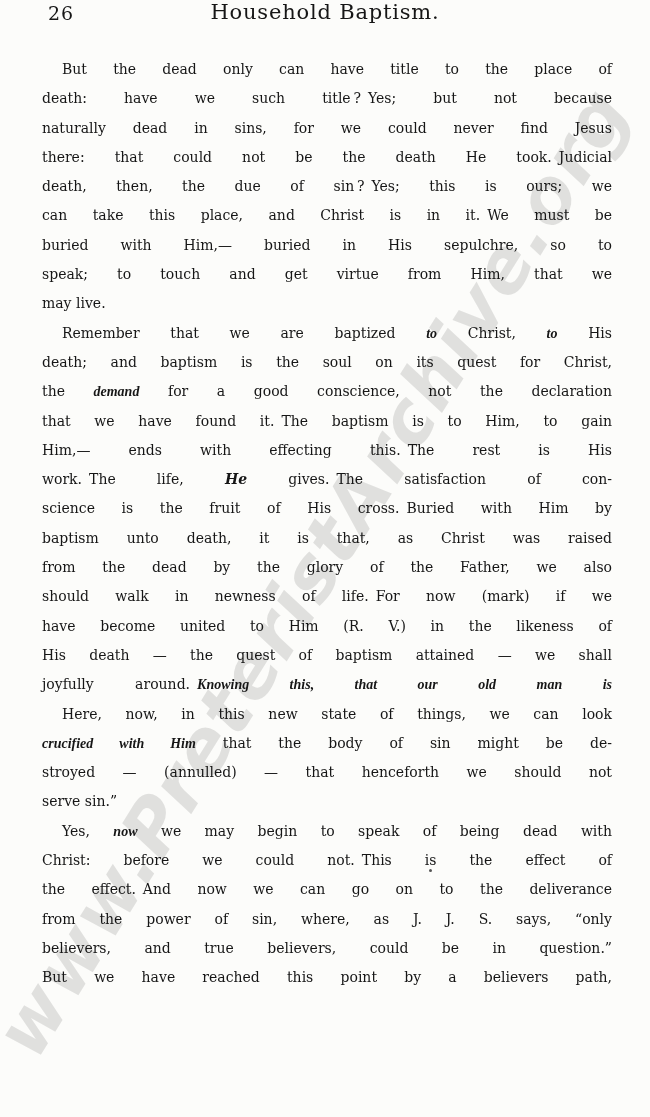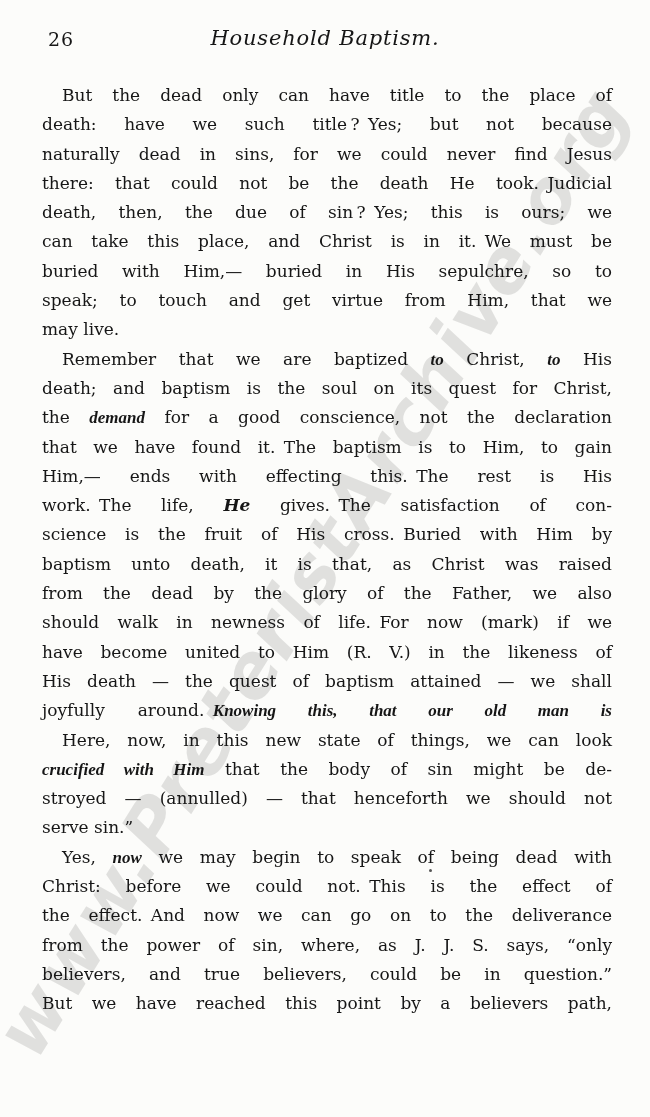--- a/index.html
+++ b/index.html
@@ -27,42 +27,40 @@
     letter-spacing: 2px;
     white-space: nowrap;
     color: rgba(0,0,0,0.11);
     z-index: 1;
     user-select: none;
   }
   .header {
     position: relative;
     z-index: 2;
     height: 28px;
-    margin-top: 26px;
     font-size: 19px;
   }
   .pagenum {
     position: absolute;
     left: 48px; top: 2px;
     letter-spacing: 1px;
   }
   .runtitle {
     position: absolute;
     left: 0; right: 0;
     top: 0;
     text-align: center;
-    font-style: italic;
     font-size: 21px;
     letter-spacing: 0.8px;
   }
   .body-text {
     position: relative;
     z-index: 2;
     margin: 27px 38px 0 42px;
-    font-size: 17px;
+    font-size: 14px;
     line-height: 29.3px;
   }
   .line {
     text-align: justify;
     text-align-last: justify;
   }
   .para .line.first { text-indent: 20px; }
   .line.endshort { text-align-last: left; }
   .it { font-style: italic; font-weight: 600; font-family: Liberation Serif, serif; }
   .bi { font-style: italic; font-weight: bold; margin-top: 24px; }

